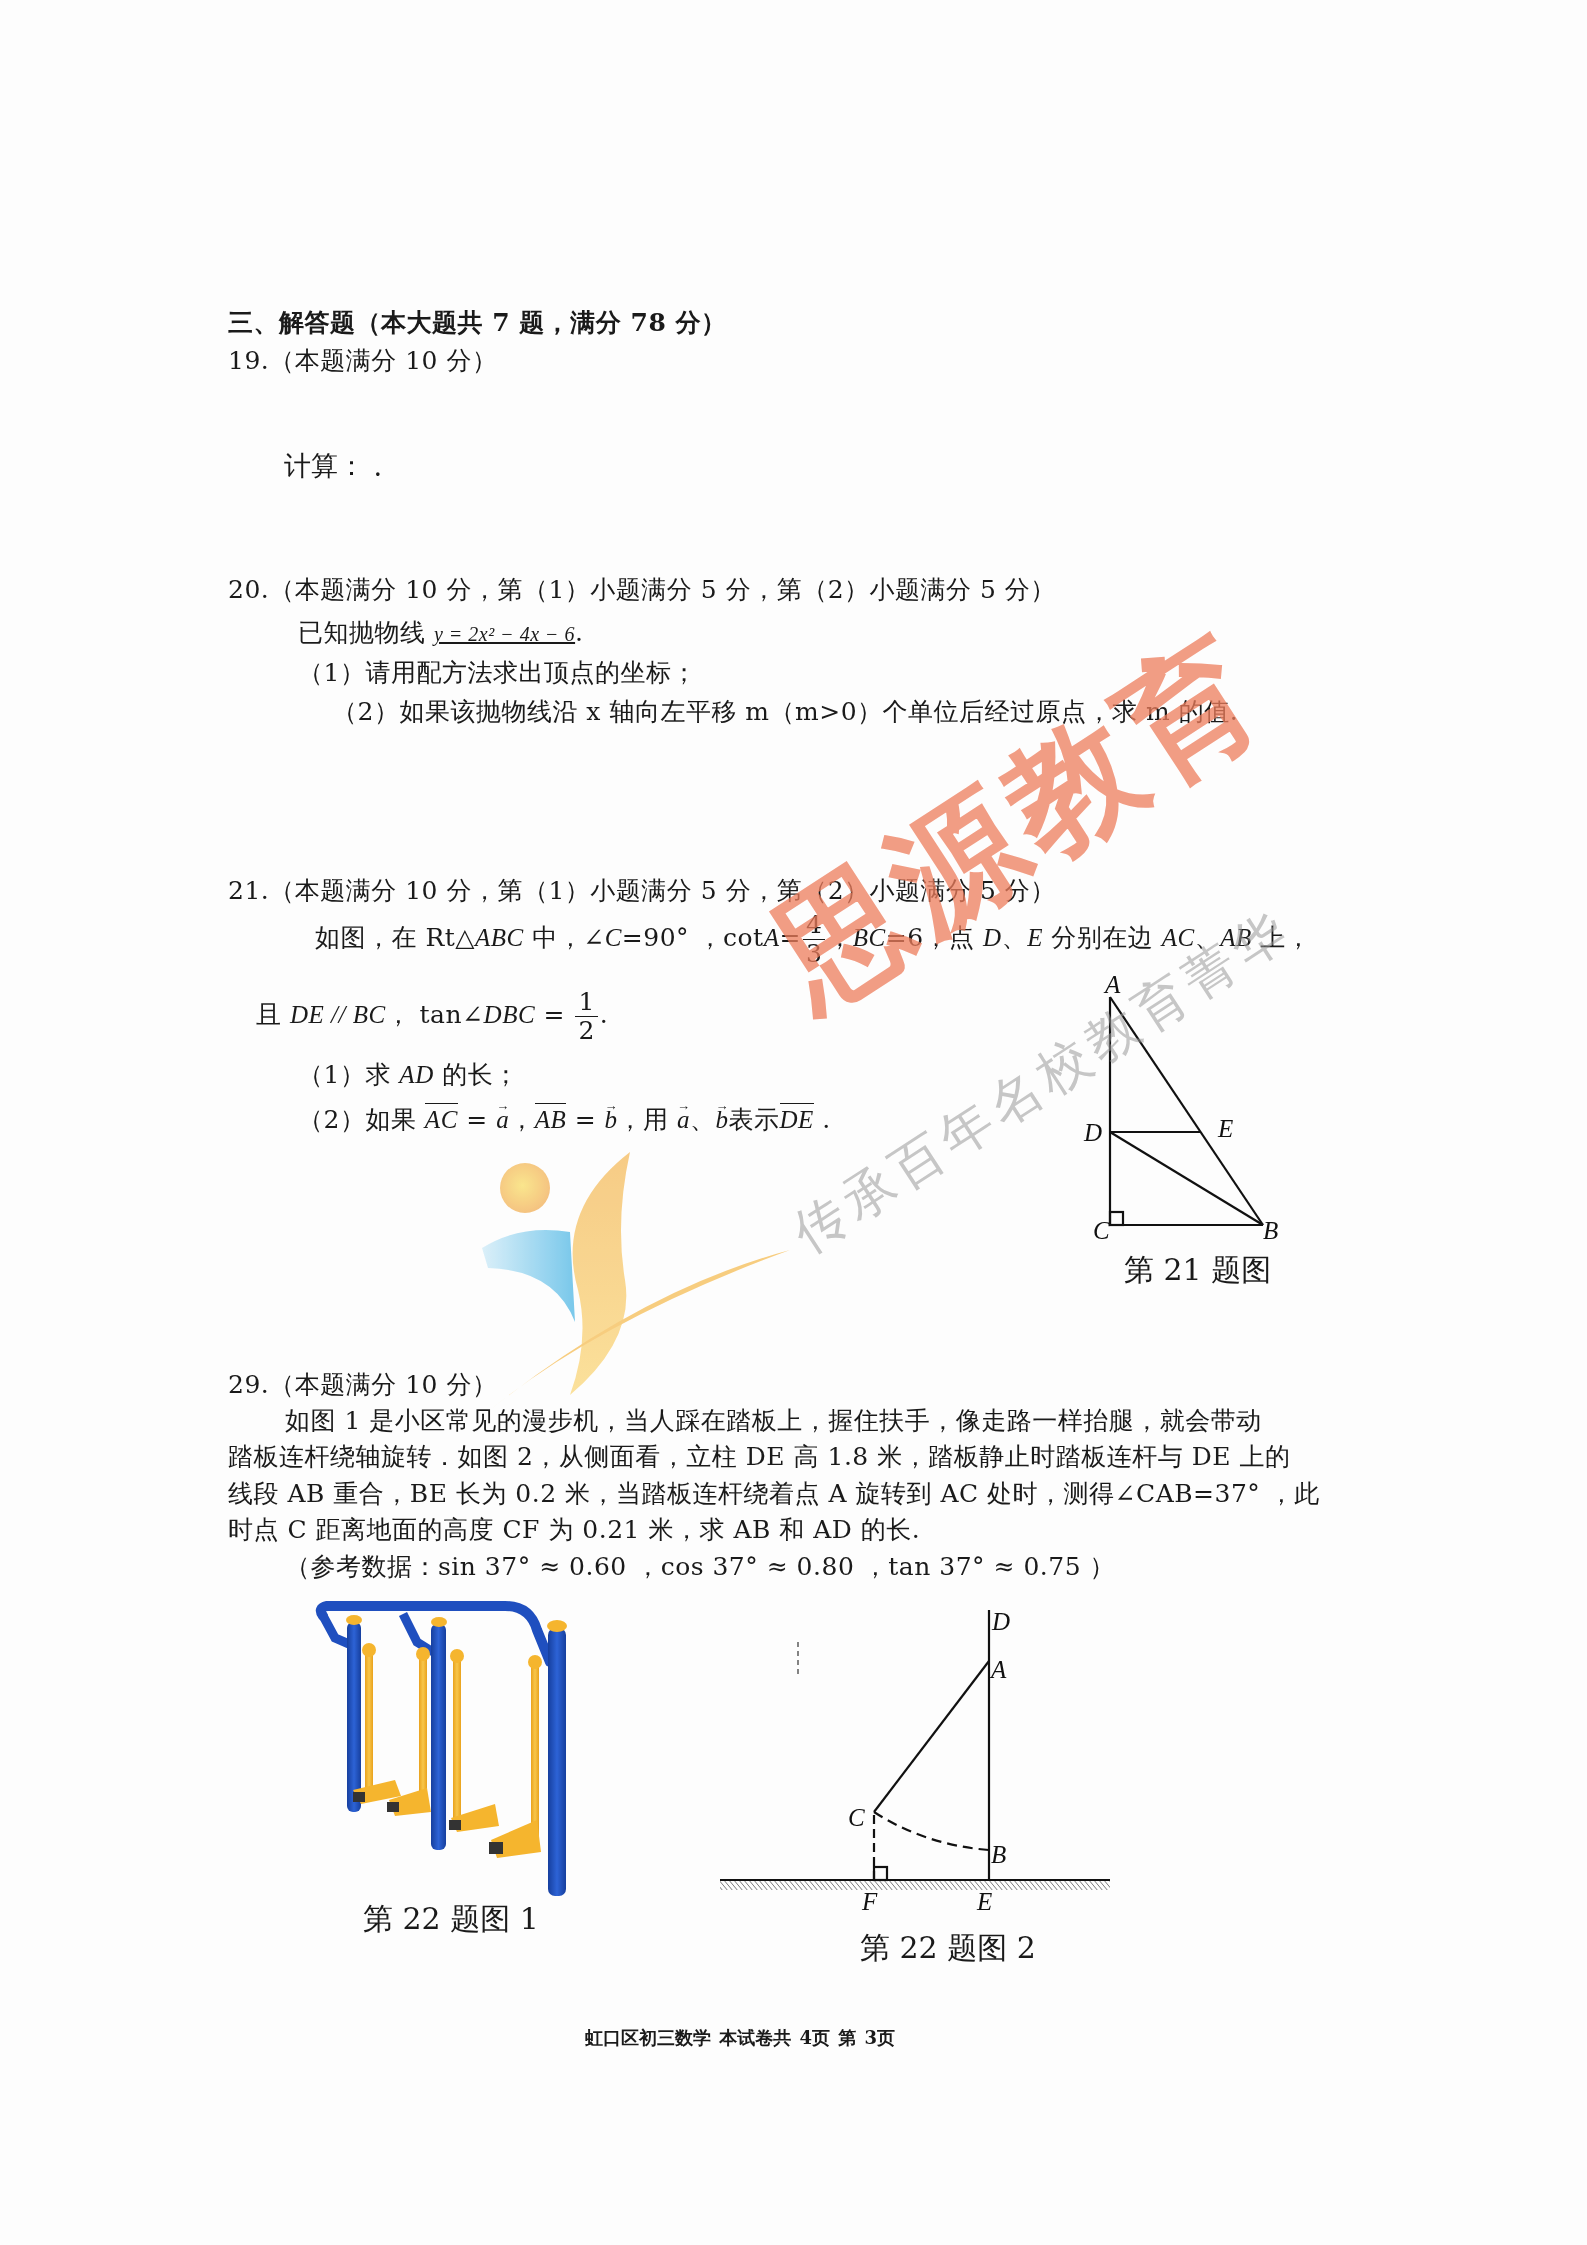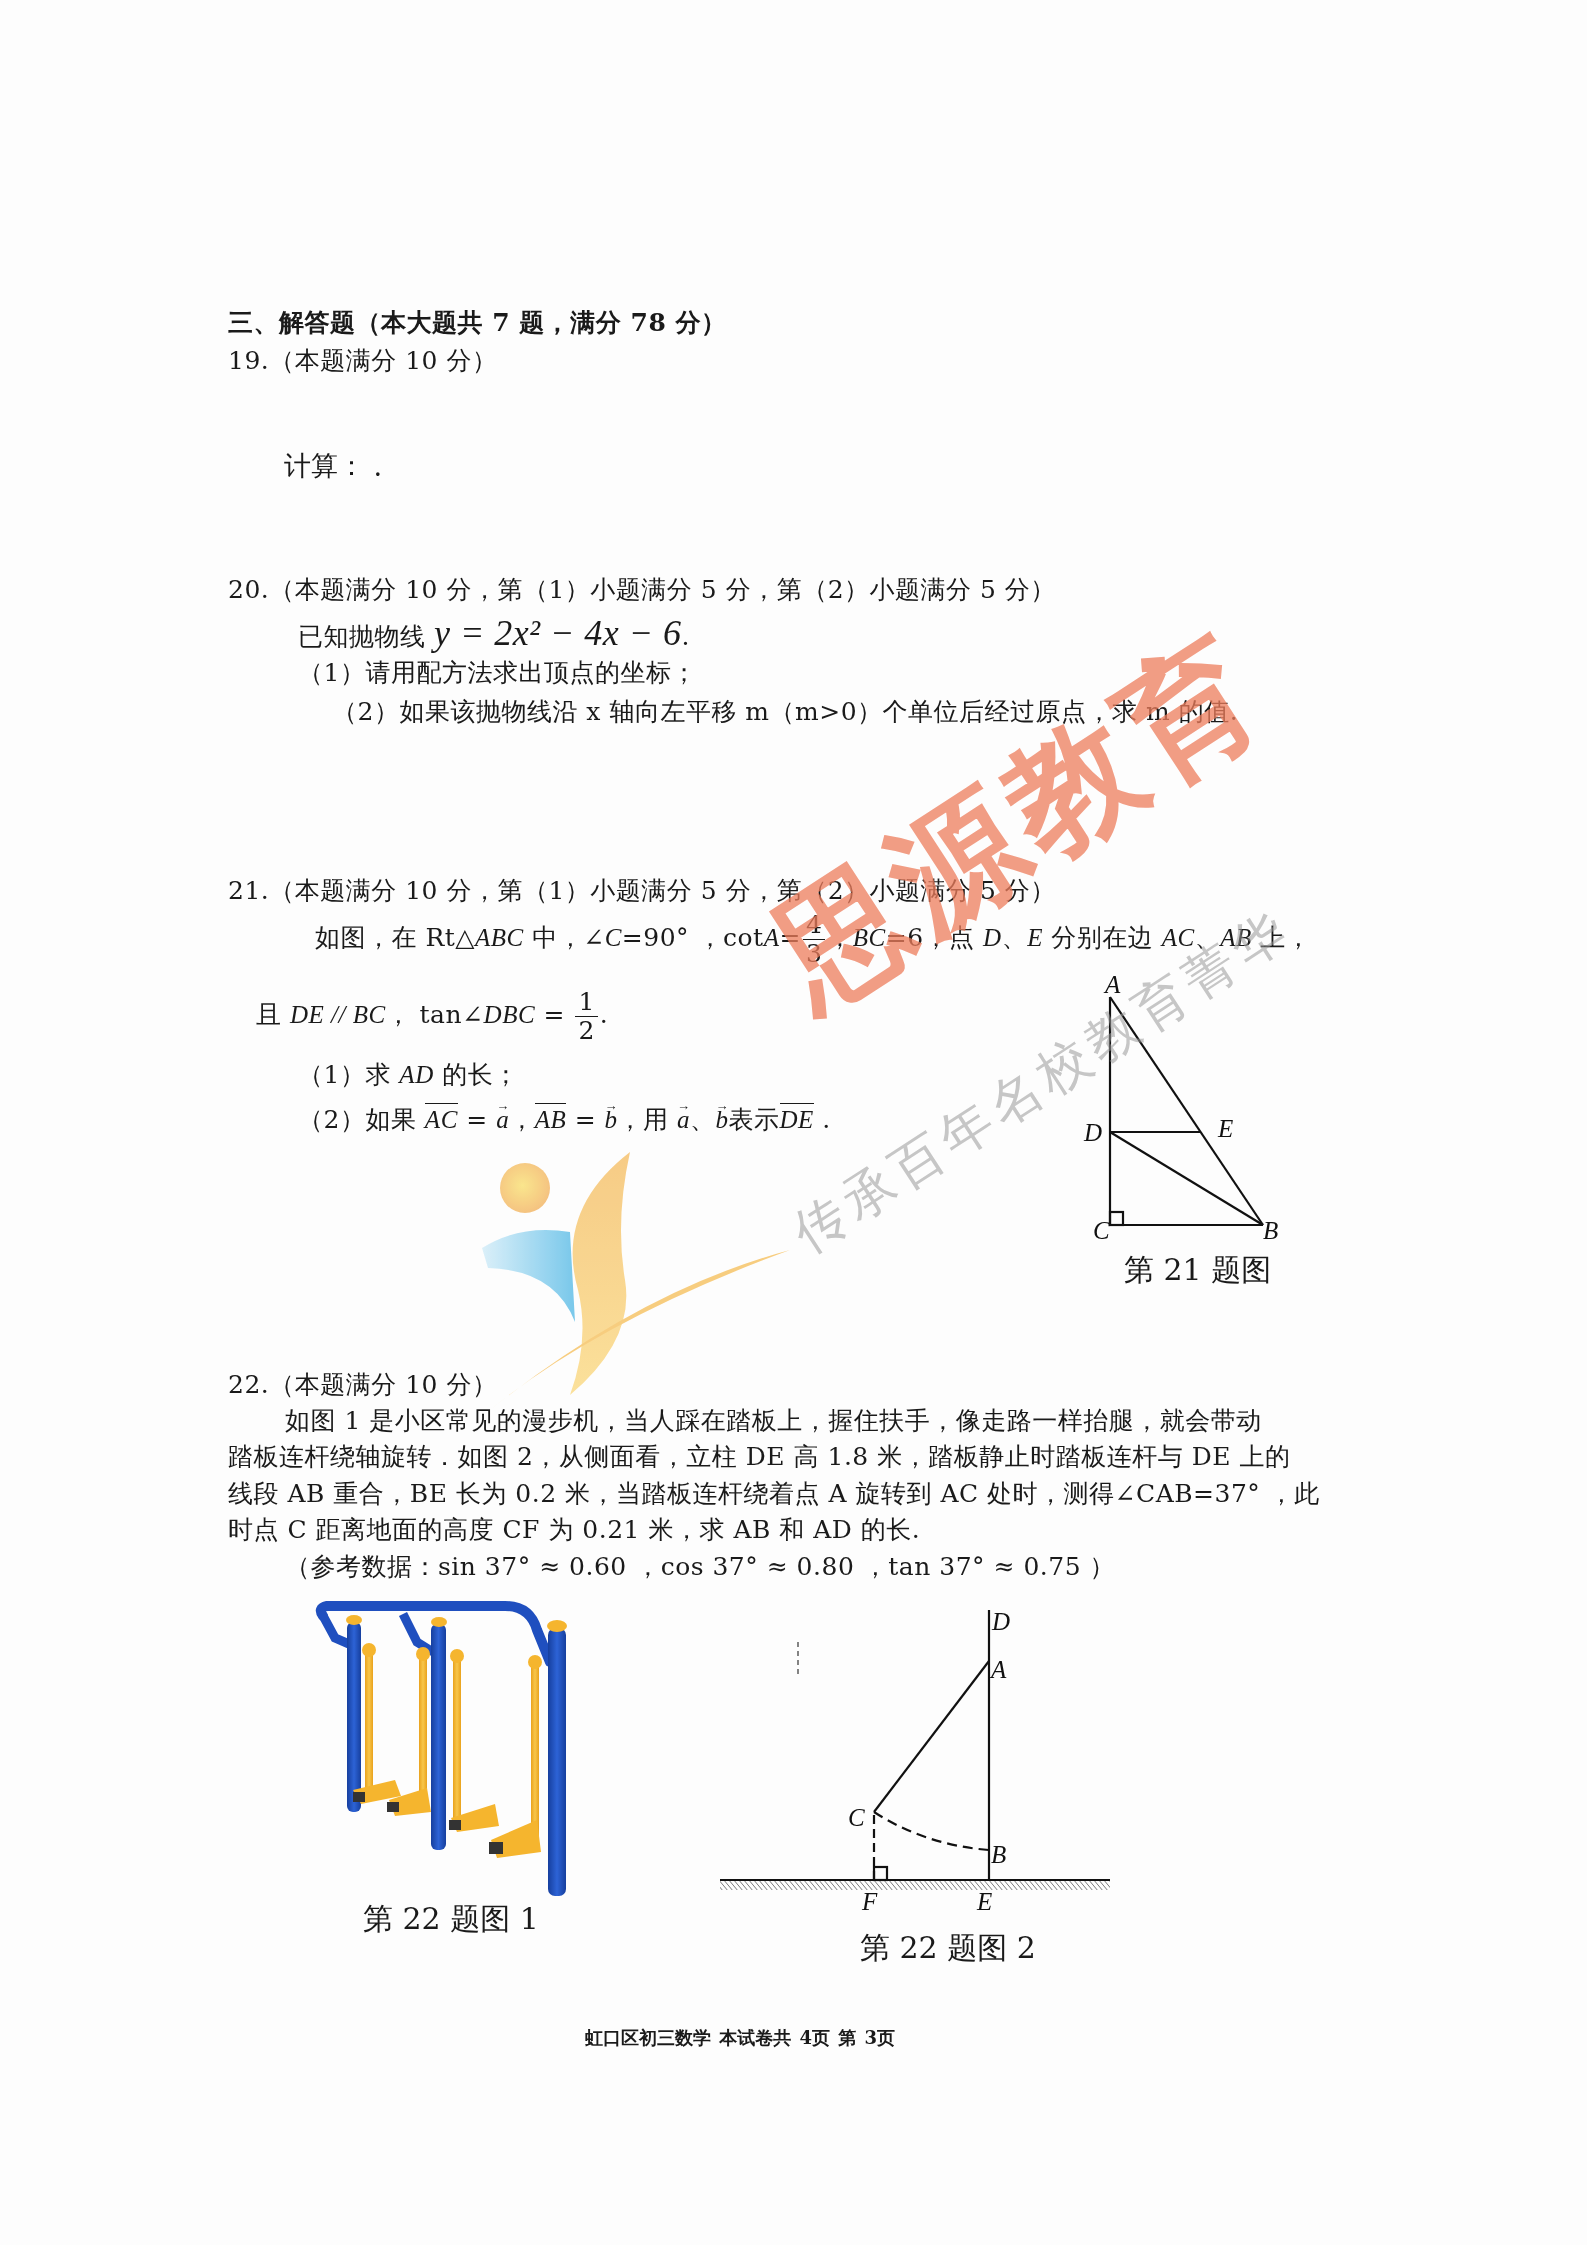--- a/index.html
+++ b/index.html
@@ -32,21 +32,21 @@
 
 <div class="line" style="left:228px; top:346px;">19.（本题满分 10 分）</div>
 <div class="abs" style="left:284px; top:408px; font-size:27px; white-space:nowrap;margin-top:40px;">
   <span style="vertical-align:middle;">计算：</span>
   <span style="vertical-align:middle;">.</span>
 </div>
 
 <div class="line" style="left:228px; top:575px;">20.（本题满分 10 分，第（1）小题满分 5 分，第（2）小题满分 5 分）</div>
 <div class="line" style="left:298px; top:618px;">
   <span>已知抛物线</span>
-  <span class="it" style="font-size:36px;">y = 2x² − 4x − 6</span><span>.</span>
+  <span class="it" style="font-size:20px;text-decoration:underline;">y = 2x² − 4x − 6</span><span>.</span>
 </div>
 <div class="line" style="left:298px; top:658px;">（1）请用配方法求出顶点的坐标；</div>
 <div class="line" style="left:298px; top:697px;margin-left:34px;">（2）如果该抛物线沿 x 轴向左平移 m（m&gt;0）个单位后经过原点，求 m 的值.</div>
 
 <div class="line" style="left:228px; top:876px;">21.（本题满分 10 分，第（1）小题满分 5 分，第（2）小题满分 5 分）</div>
 
 <div class="line" style="left:315px; top:910px; line-height:56px;">
   <span>如图，在 Rt△</span><i>ABC</i><span> 中，∠</span><i>C</i><span>=90° ，cot</span><i>A</i><span>=</span><span class="frac"><span class="num">4</span><span class="den">3</span></span><span>，</span><i>BC</i><span>=6，点 </span><i>D</i><span>、</span><i>E</i><span> 分别在边 </span><i>AC</i><span>、</span><i>AB</i><span> 上，</span>
 </div>
 
@@ -74,21 +74,21 @@
   <g font-family="Liberation Serif, serif" font-style="italic" font-size="25" fill="#111">
     <text x="25" y="18">A</text>
     <text x="4" y="166">D</text>
     <text x="138" y="162">E</text>
     <text x="13" y="264">C</text>
     <text x="183" y="264">B</text>
   </g>
 </svg>
 <div class="caption" style="left:1124px; top:1250px;">第 21 题图</div>
 
-<div class="line" style="left:228px; top:1370px;">22.（本题满分 10 分）</div>
+<div class="line" style="left:228px; top:1370px;">29.（本题满分 10 分）</div>
 <div class="line" style="left:285px; top:1406px;">如图 1 是小区常见的漫步机，当人踩在踏板上，握住扶手，像走路一样抬腿，就会带动</div>
 <div class="line" style="left:228px; top:1442px;">踏板连杆绕轴旋转．如图 2，从侧面看，立柱 DE 高 1.8 米，踏板静止时踏板连杆与 DE 上的</div>
 <div class="line" style="left:228px; top:1479px;">线段 AB 重合，BE 长为 0.2 米，当踏板连杆绕着点 A 旋转到 AC 处时，测得∠CAB=37° ，此</div>
 <div class="line" style="left:228px; top:1515px;">时点 C 距离地面的高度 CF 为 0.21 米，求 AB 和 AD 的长.</div>
 <div class="line" style="left:285px; top:1552px;">（参考数据：sin 37° ≈ 0.60 ，cos 37° ≈ 0.80 ，tan 37° ≈ 0.75 ）</div>
 
 <svg class="abs" style="left:305px; top:1590px;" width="280" height="310">
   <defs>
     <linearGradient id="blueg" x1="0" x2="1">
         <stop offset="0" stop-color="#163f9e"></stop>

